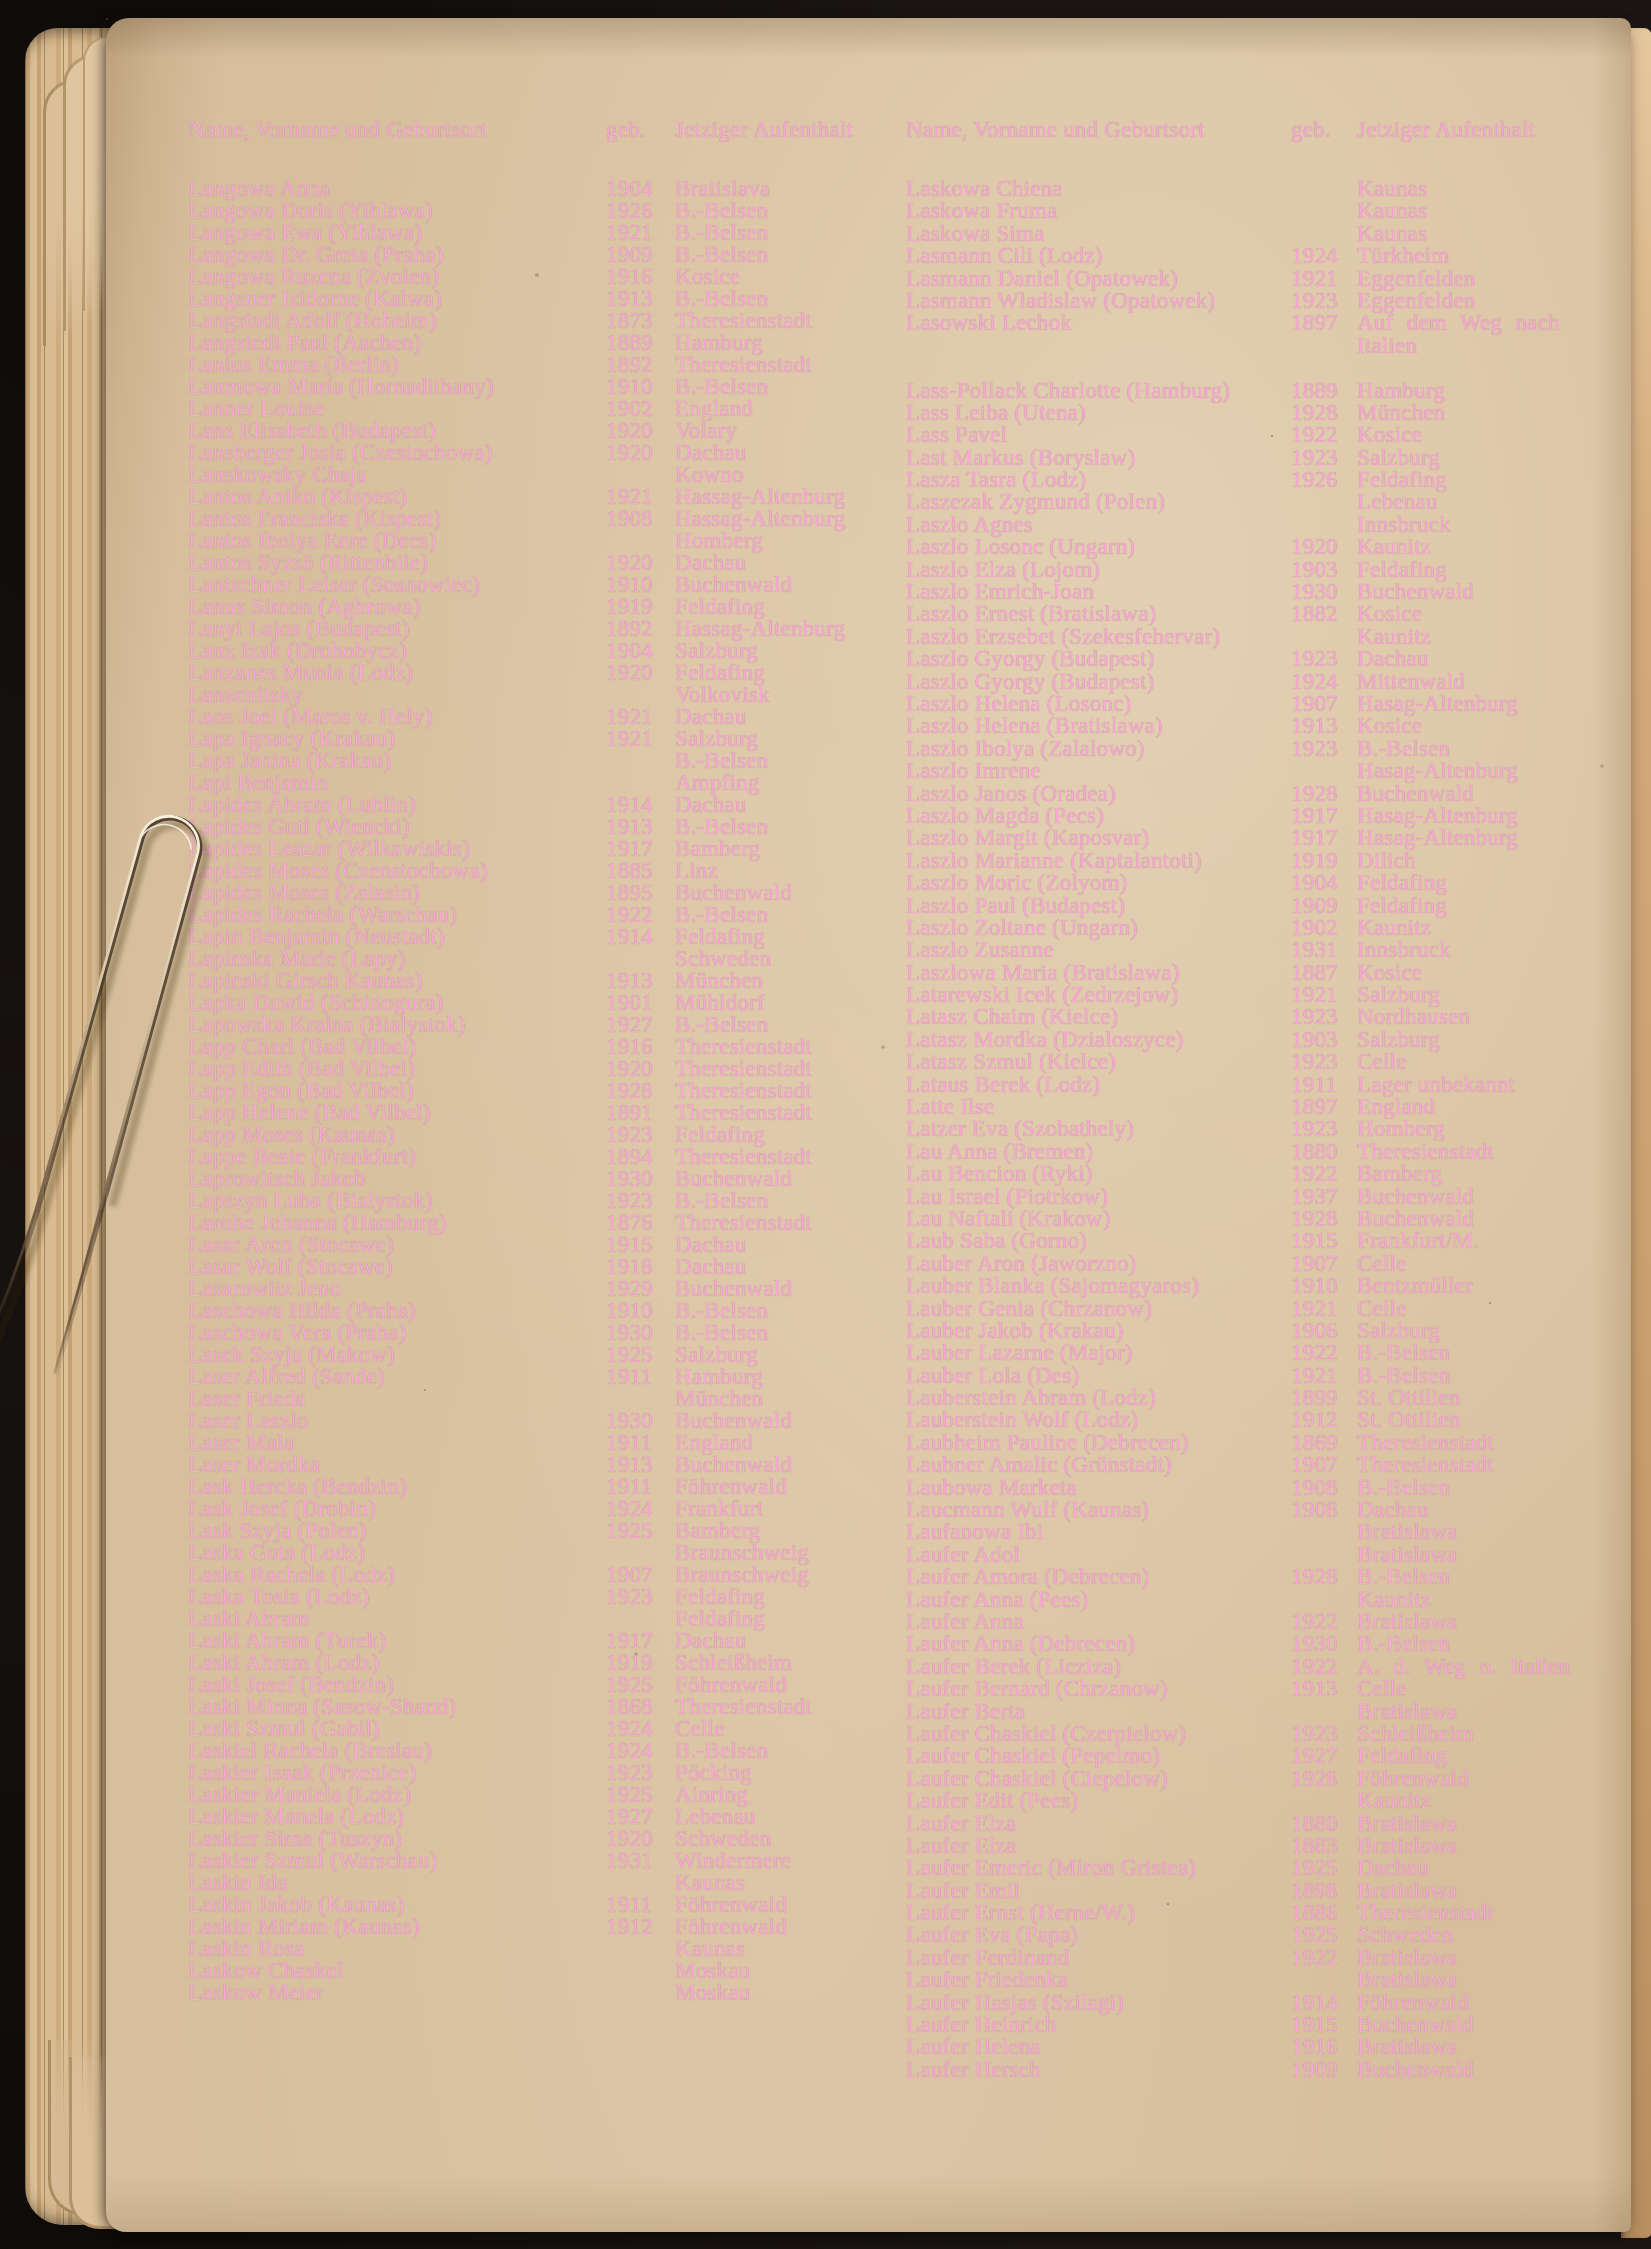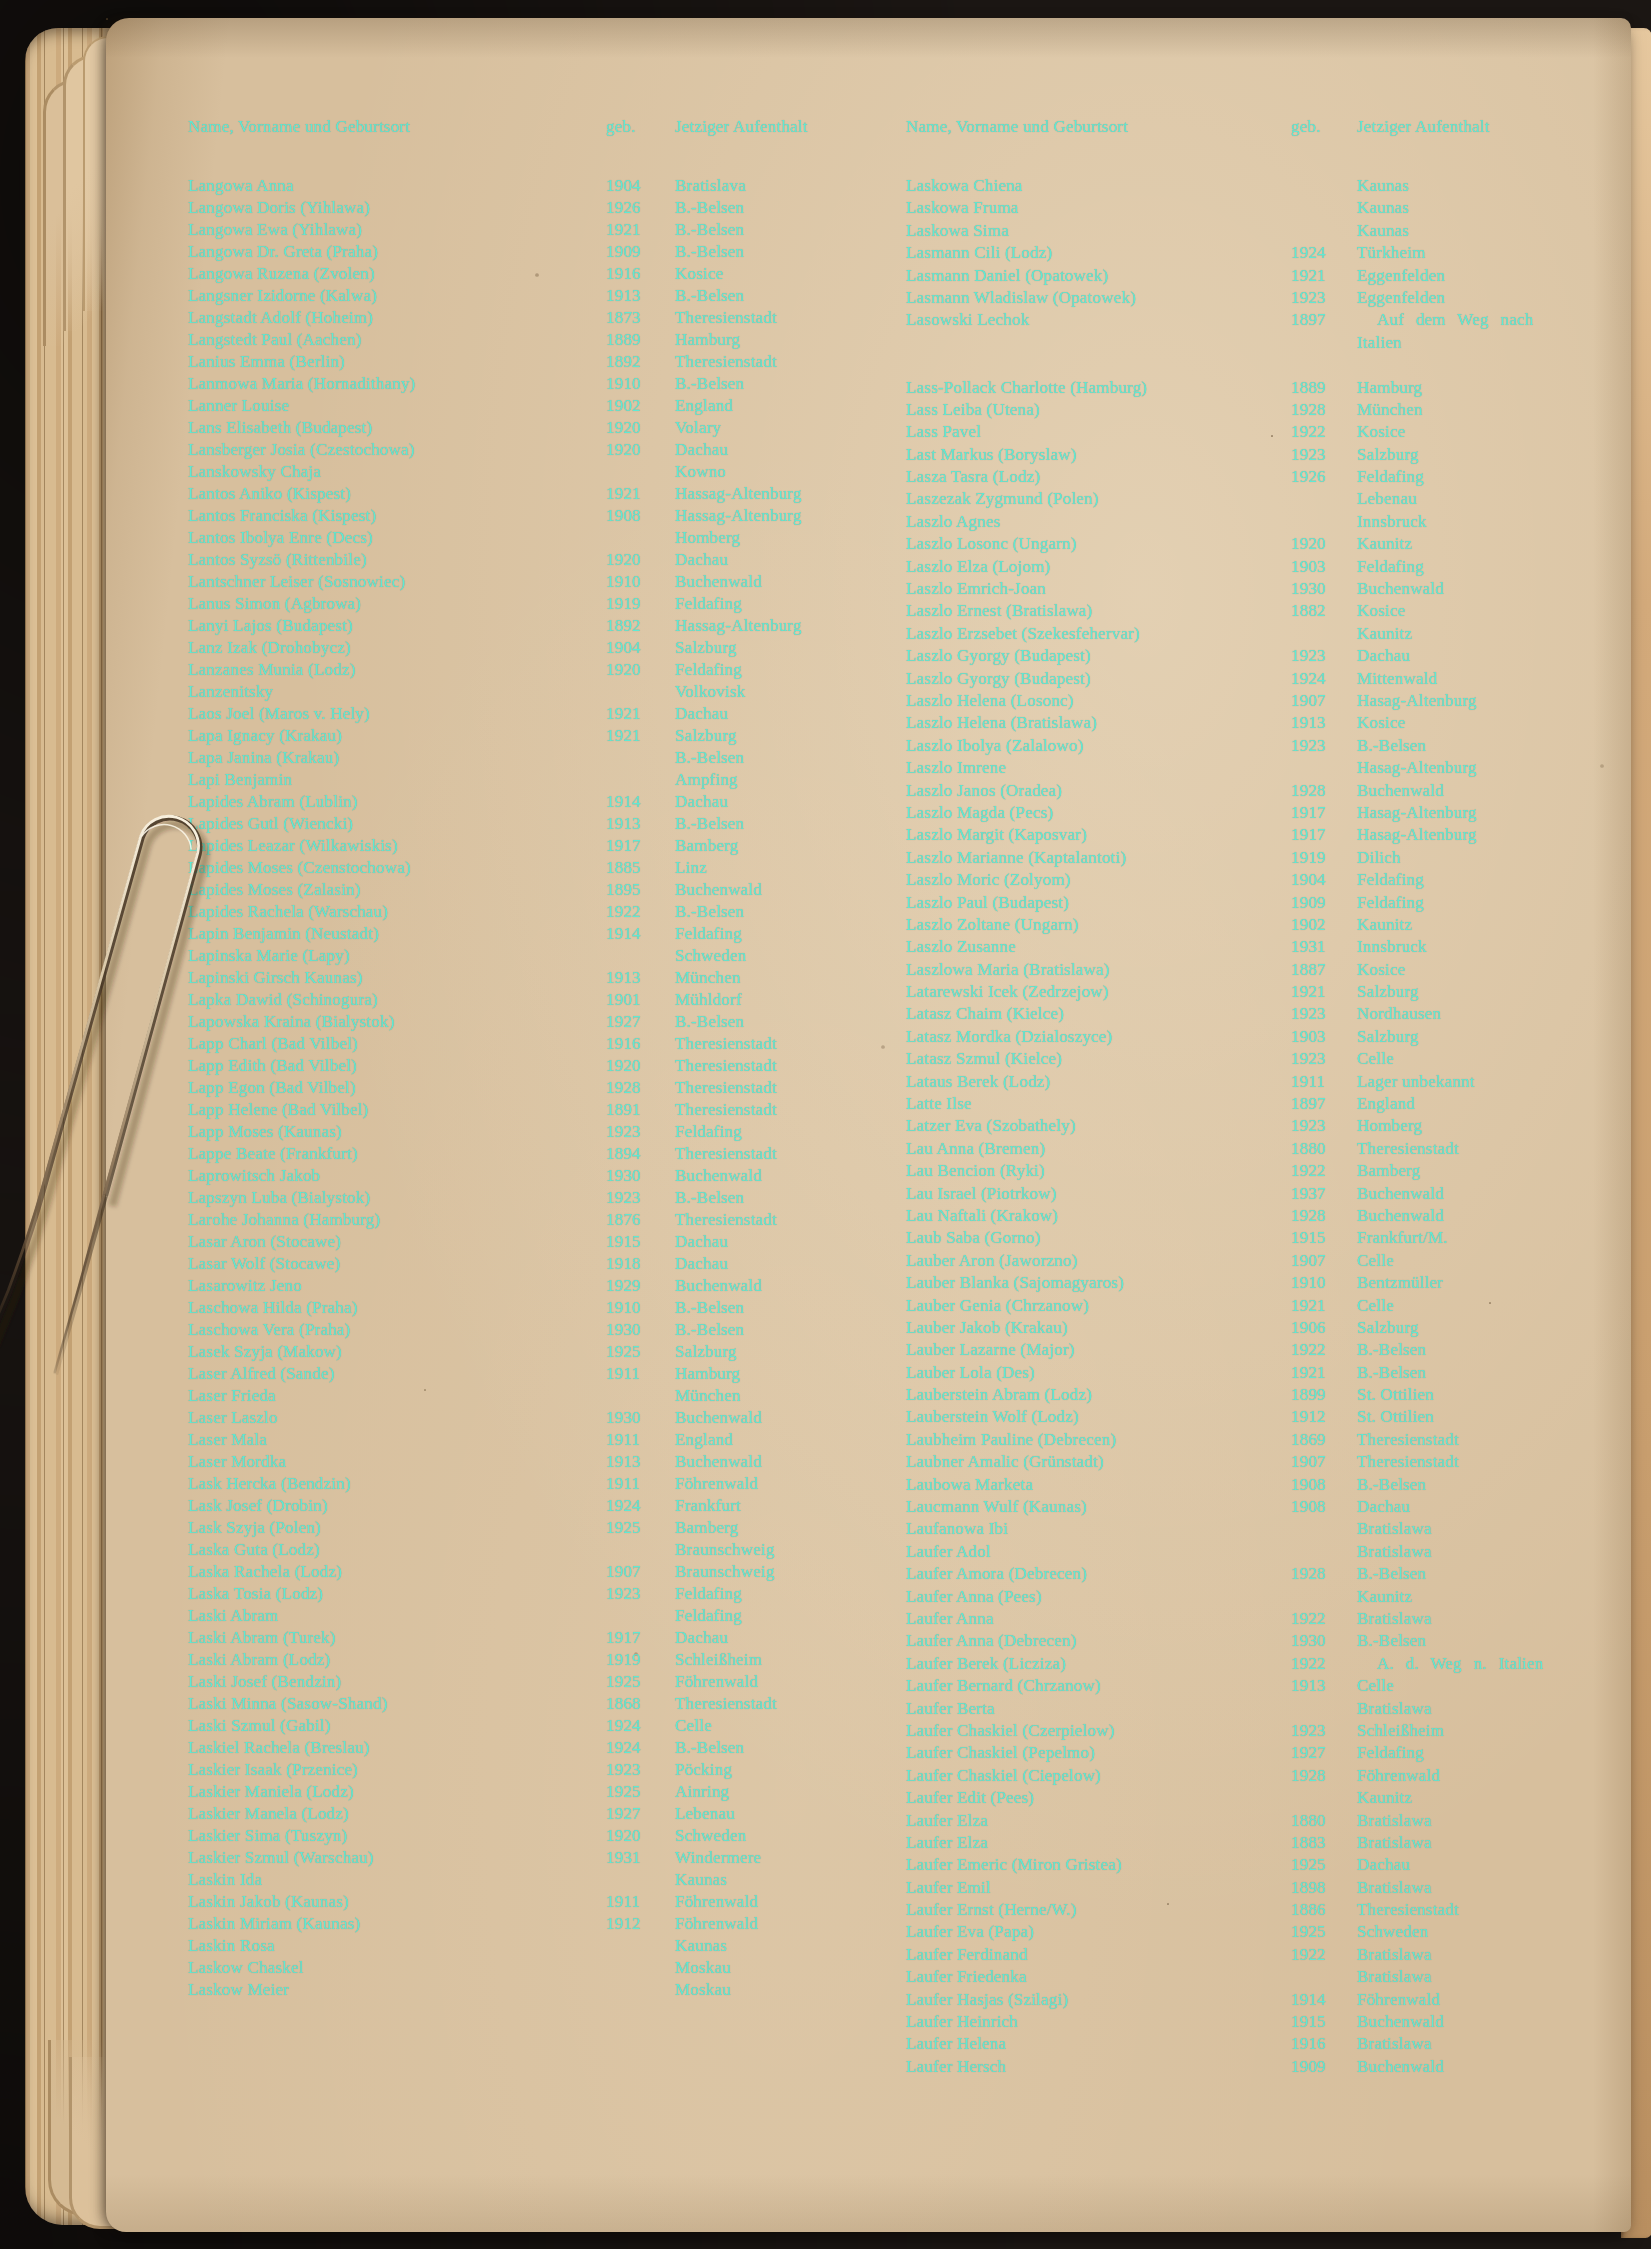--- a/index.html
+++ b/index.html
@@ -50,35 +50,35 @@
       #d7bf9d;
     box-shadow: -6.6px 0 13.2px -5px rgba(35,20,8,0.55), 0 8.3px 18px -6.6px rgba(0,0,0,0.6);
   }
   .specks{position:absolute;left:0;top:0;width:1.7px;height:1.7px;border-radius:50%;
     background:rgba(96,74,46,0.55);
     box-shadow: 430px 256px 0 0.8px rgba(96,74,46,0.35), 1165px 417px 0 0 rgba(96,74,46,0.5),
       776px 1028px 0 0.8px rgba(96,74,46,0.3), 1383px 1284px 0 0 rgba(96,74,46,0.45),
       529px 1635px 0 0.8px rgba(96,74,46,0.3), 1061px 1885px 0 0 rgba(96,74,46,0.45),
       318px 1371px 0 0 rgba(96,74,46,0.4), 1495px 747px 0 0.8px rgba(96,74,46,0.28);}
   
-  .half{position:absolute;top:117px;color:#5eead4;font-size:17px;letter-spacing:0.2px;
+  .half{position:absolute;top:117px;color:#f9a8d4;font-size:23px;letter-spacing:0.2px;
         text-shadow:0 0 0.8px rgba(77,67,54,0.45);}
   .half.left{left:188px;width:710px;}
   .half.right{left:906px;width:727px;}
   .colhead,.row{position:relative;}
   .colhead{height:59px;}
   .row{height:22px;}
   .half.right .row{height:22.4px;}
   .nm,.yr,.res{position:absolute;top:0;white-space:nowrap;}
   .nm{left:0;}
   .yr{left:418px;}
   .res{left:487px;}
   .half.right .yr{left:385px;}
   .half.right .res{left:451px;}
-  .res.wide{word-spacing:7.4px;margin-left:20px;}
+  .res.wide{word-spacing:7.4px;}
   
   .clip-svg{position:absolute;left:0;top:0;z-index:60;pointer-events:none;}
 </style>
 </head>
 <body>
 
 <div class="stack-edge"></div>
 <div class="corner-step cs1"></div>
 <div class="corner-step cs2"></div>
 <div class="corner-step cs3"></div>

